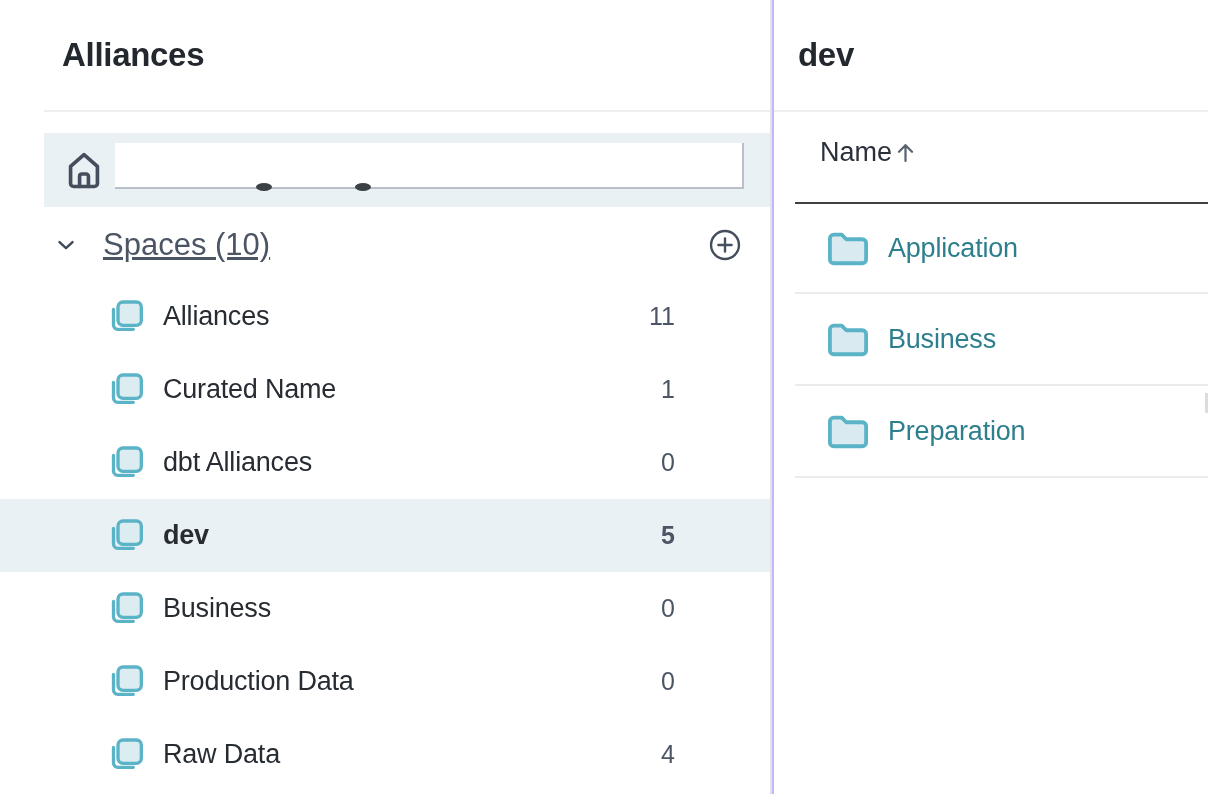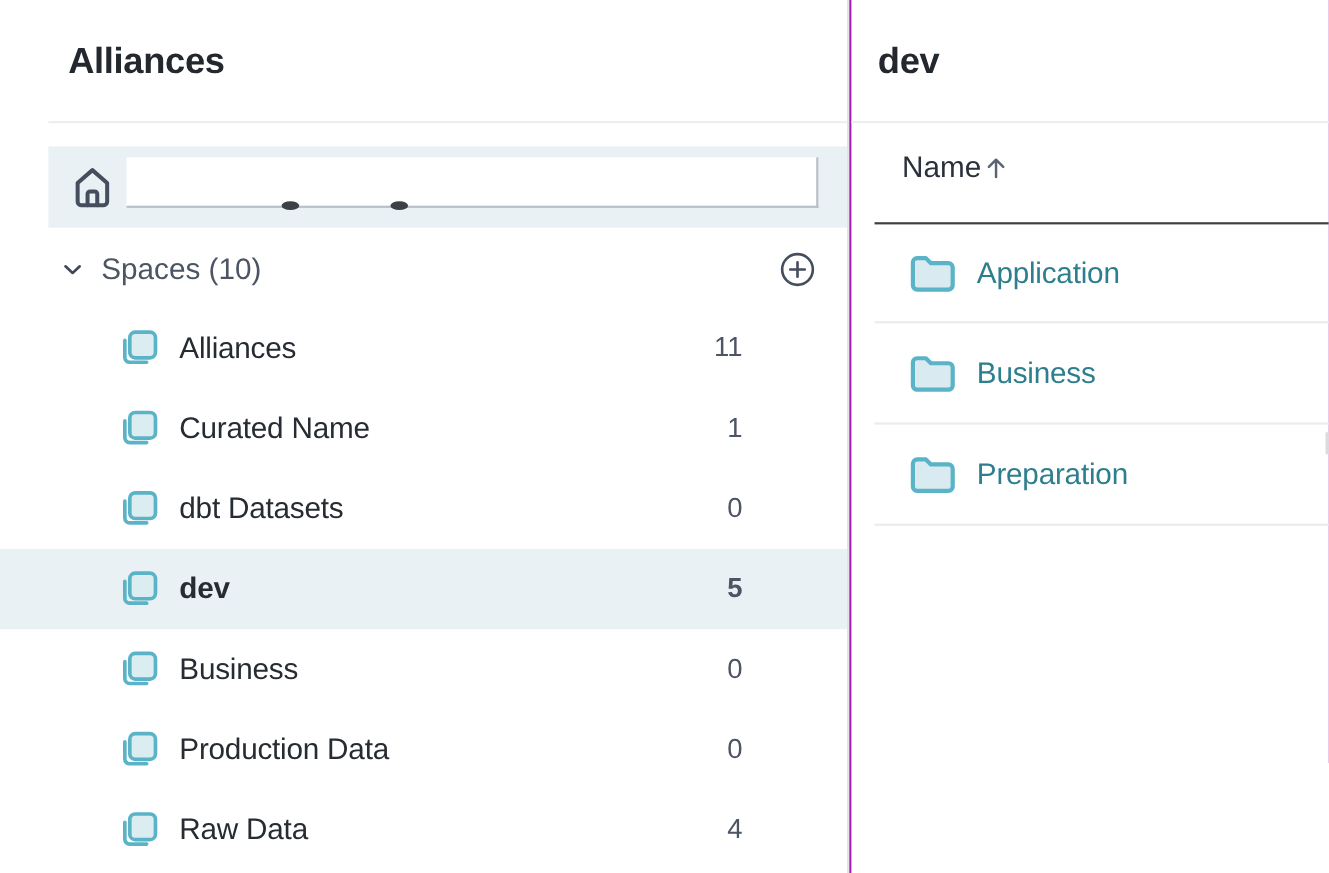--- a/index.html
+++ b/index.html
@@ -1,18 +1,18 @@
 <!DOCTYPE html>
 <html><head>
 <meta charset="utf-8">
 <style>
   * { margin:0; padding:0; box-sizing:border-box; }
   html,body { width:1208px; height:794px; overflow:hidden; background:#ffffff;
     font-family:"Liberation Sans","DejaVu Sans",sans-serif; }
-  .app { position:relative; width:1208px; height:794px; background:#a21caf; }
+  .app { position:relative; width:1208px; height:794px; background:#c4b5fd; }
 
   
   .sidebar { position:absolute; left:0; top:0; width:772px; height:794px;
     border-right:2px solid #e1e4e7; background:#fff; }
   .sidebar-title { position:absolute; left:62px; top:36px; font-size:33px;
     font-weight:700; color:#23272e; letter-spacing:-0.3px; }
   .sidebar-divider { position:absolute; left:44px; right:0; top:110px; height:2px;
     background:#eceef0; }
 
   .home-row { position:absolute; left:44px; right:0; top:133px; height:74px;
@@ -22,22 +22,22 @@
   .redaction-rect { position:absolute; left:115px; top:143px; width:629px; height:46px;
     background:#ffffff; border-right:2px solid #b9bfc6; border-bottom:2px solid #b9bfc6;
     z-index:3; }
   .descender { position:absolute; bottom:-4px; width:16px; height:8px;
     background:#3c4148; border-radius:50%; }
   .descender.d1 { left:141px; }
   .descender.d2 { left:240px; }
 
   .section-row { position:absolute; left:0; right:0; top:207px; height:76px; }
   .section-chevron { position:absolute; left:53px; top:50%; transform:translateY(-50%); }
-  .section-label { position:absolute; left:92px; top:50%; transform:translateY(-50%);
-    font-size:27px; color:#4c5564; }
+  .section-label { position:absolute; left:103px; top:50%; transform:translateY(-50%);
+    font-size:31px; color:#4c5564;text-decoration:underline; }
   .add-btn { position:absolute; left:706px; top:50%; transform:translateY(-50%);
     width:38px; height:38px; border:none; background:transparent; cursor:pointer;
     display:flex; align-items:center; justify-content:center; }
 
   .space-list { position:absolute; left:0; right:0; top:280px; }
   .space-row { height:73px; display:flex; align-items:center; padding-left:106px;
     padding-right:95px; }
   .space-row.selected { background:#e9f1f5; }
   .space-icon-box { width:40px; height:40px; flex:0 0 40px; }
   .space-label { margin-left:17px; font-size:27px; color:#272c33; flex:1 1 auto;
@@ -117,21 +117,21 @@
         </svg>
         <span class="space-label">Curated Name</span>
         <span class="space-count">1</span>
       </div>
 
       <div class="space-row">
         <svg class="space-icon-box" viewBox="0 0 24 24" width="40" height="40" fill="none">
           <path d="M4.5 7.5 v9.3 a2.6 2.6 0 0 0 2.6 2.6 h9.3" stroke="#5ab3c6" stroke-width="2" stroke-linecap="round"></path>
           <rect x="7.2" y="3" width="14" height="14" rx="3" fill="#dcedf2" stroke="#5ab3c6" stroke-width="2"></rect>
         </svg>
-        <span class="space-label">dbt Datasets</span>
+        <span class="space-label">dbt Alliances</span>
         <span class="space-count">0</span>
       </div>
 
       <div class="space-row selected">
         <svg class="space-icon-box" viewBox="0 0 24 24" width="40" height="40" fill="none">
           <path d="M4.5 7.5 v9.3 a2.6 2.6 0 0 0 2.6 2.6 h9.3" stroke="#5ab3c6" stroke-width="2" stroke-linecap="round"></path>
           <rect x="7.2" y="3" width="14" height="14" rx="3" fill="#dcedf2" stroke="#5ab3c6" stroke-width="2"></rect>
         </svg>
         <span class="space-label">dev</span>
         <span class="space-count">5</span>

